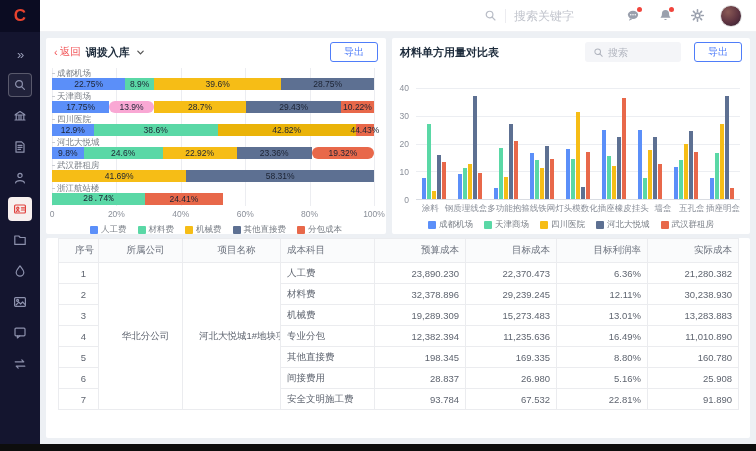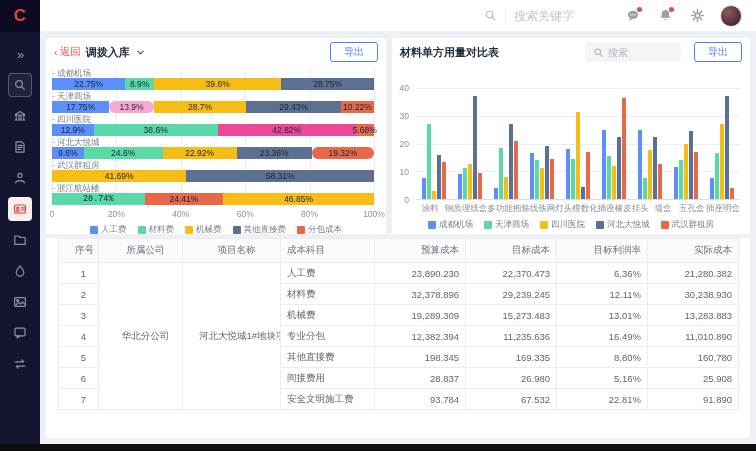--- a/index.html
+++ b/index.html
@@ -265,25 +265,25 @@
             </div>
             <div class="srow">
               <div class="cat-label">四川医院</div>
               <div class="sbar">
                 <div class="seg" style="width: 12.9%; background: rgb(91, 143, 249);">
                   <span class="seg-label">12.9%</span>
                 </div>
                 <div class="seg" style="width: 38.6%; background: rgb(90, 216, 166);">
                   <span class="seg-label">38.6%</span>
                 </div>
-                <div class="seg" style="width: 42.82%; background: #ec4899;">
+                <div class="seg" style="width: 42.82%; background: #eab308;">
                   <span class="seg-label">42.82%</span>
                 </div>
                 <div class="seg" style="width: 5.68%; background: rgb(232, 104, 74);">
-                  <span class="seg-label">5.68%</span>
+                  <span class="seg-label">44.43%</span>
                 </div>
               </div>
             </div>
             <div class="srow">
               <div class="cat-label">河北大悦城</div>
               <div class="sbar">
                 <div class="seg" style="width: 9.8%; background: rgb(91, 143, 249);">
                   <span class="seg-label">9.8%</span>
                 </div>
                 <div class="seg" style="width: 24.6%; background: rgb(90, 216, 166);">
@@ -312,23 +312,20 @@
               </div>
             </div>
             <div class="srow">
               <div class="cat-label">浙江航站楼</div>
               <div class="sbar">
                 <div class="seg" style="width: 28.74%; background: rgb(90, 216, 166); font-family: Liberation Mono, monospace;">
                   <span class="seg-label">28.74%</span>
                 </div>
                 <div class="seg" style="width: 24.41%; background: rgb(232, 104, 74);">
                   <span class="seg-label">24.41%</span>
-                </div>
-                <div class="seg" style="width: 46.85%; background: rgb(246, 189, 22);">
-                  <span class="seg-label">46.85%</span>
                 </div>
               </div>
             </div>
           </div>
         </div>
       <div class="xticks" id="stackTicks">
           <span class="xtick" style="left: 0%;">0</span>
           <span class="xtick" style="left: 20%;">20%</span>
           <span class="xtick" style="left: 40%;">40%</span>
           <span class="xtick" style="left: 60%;">60%</span>

